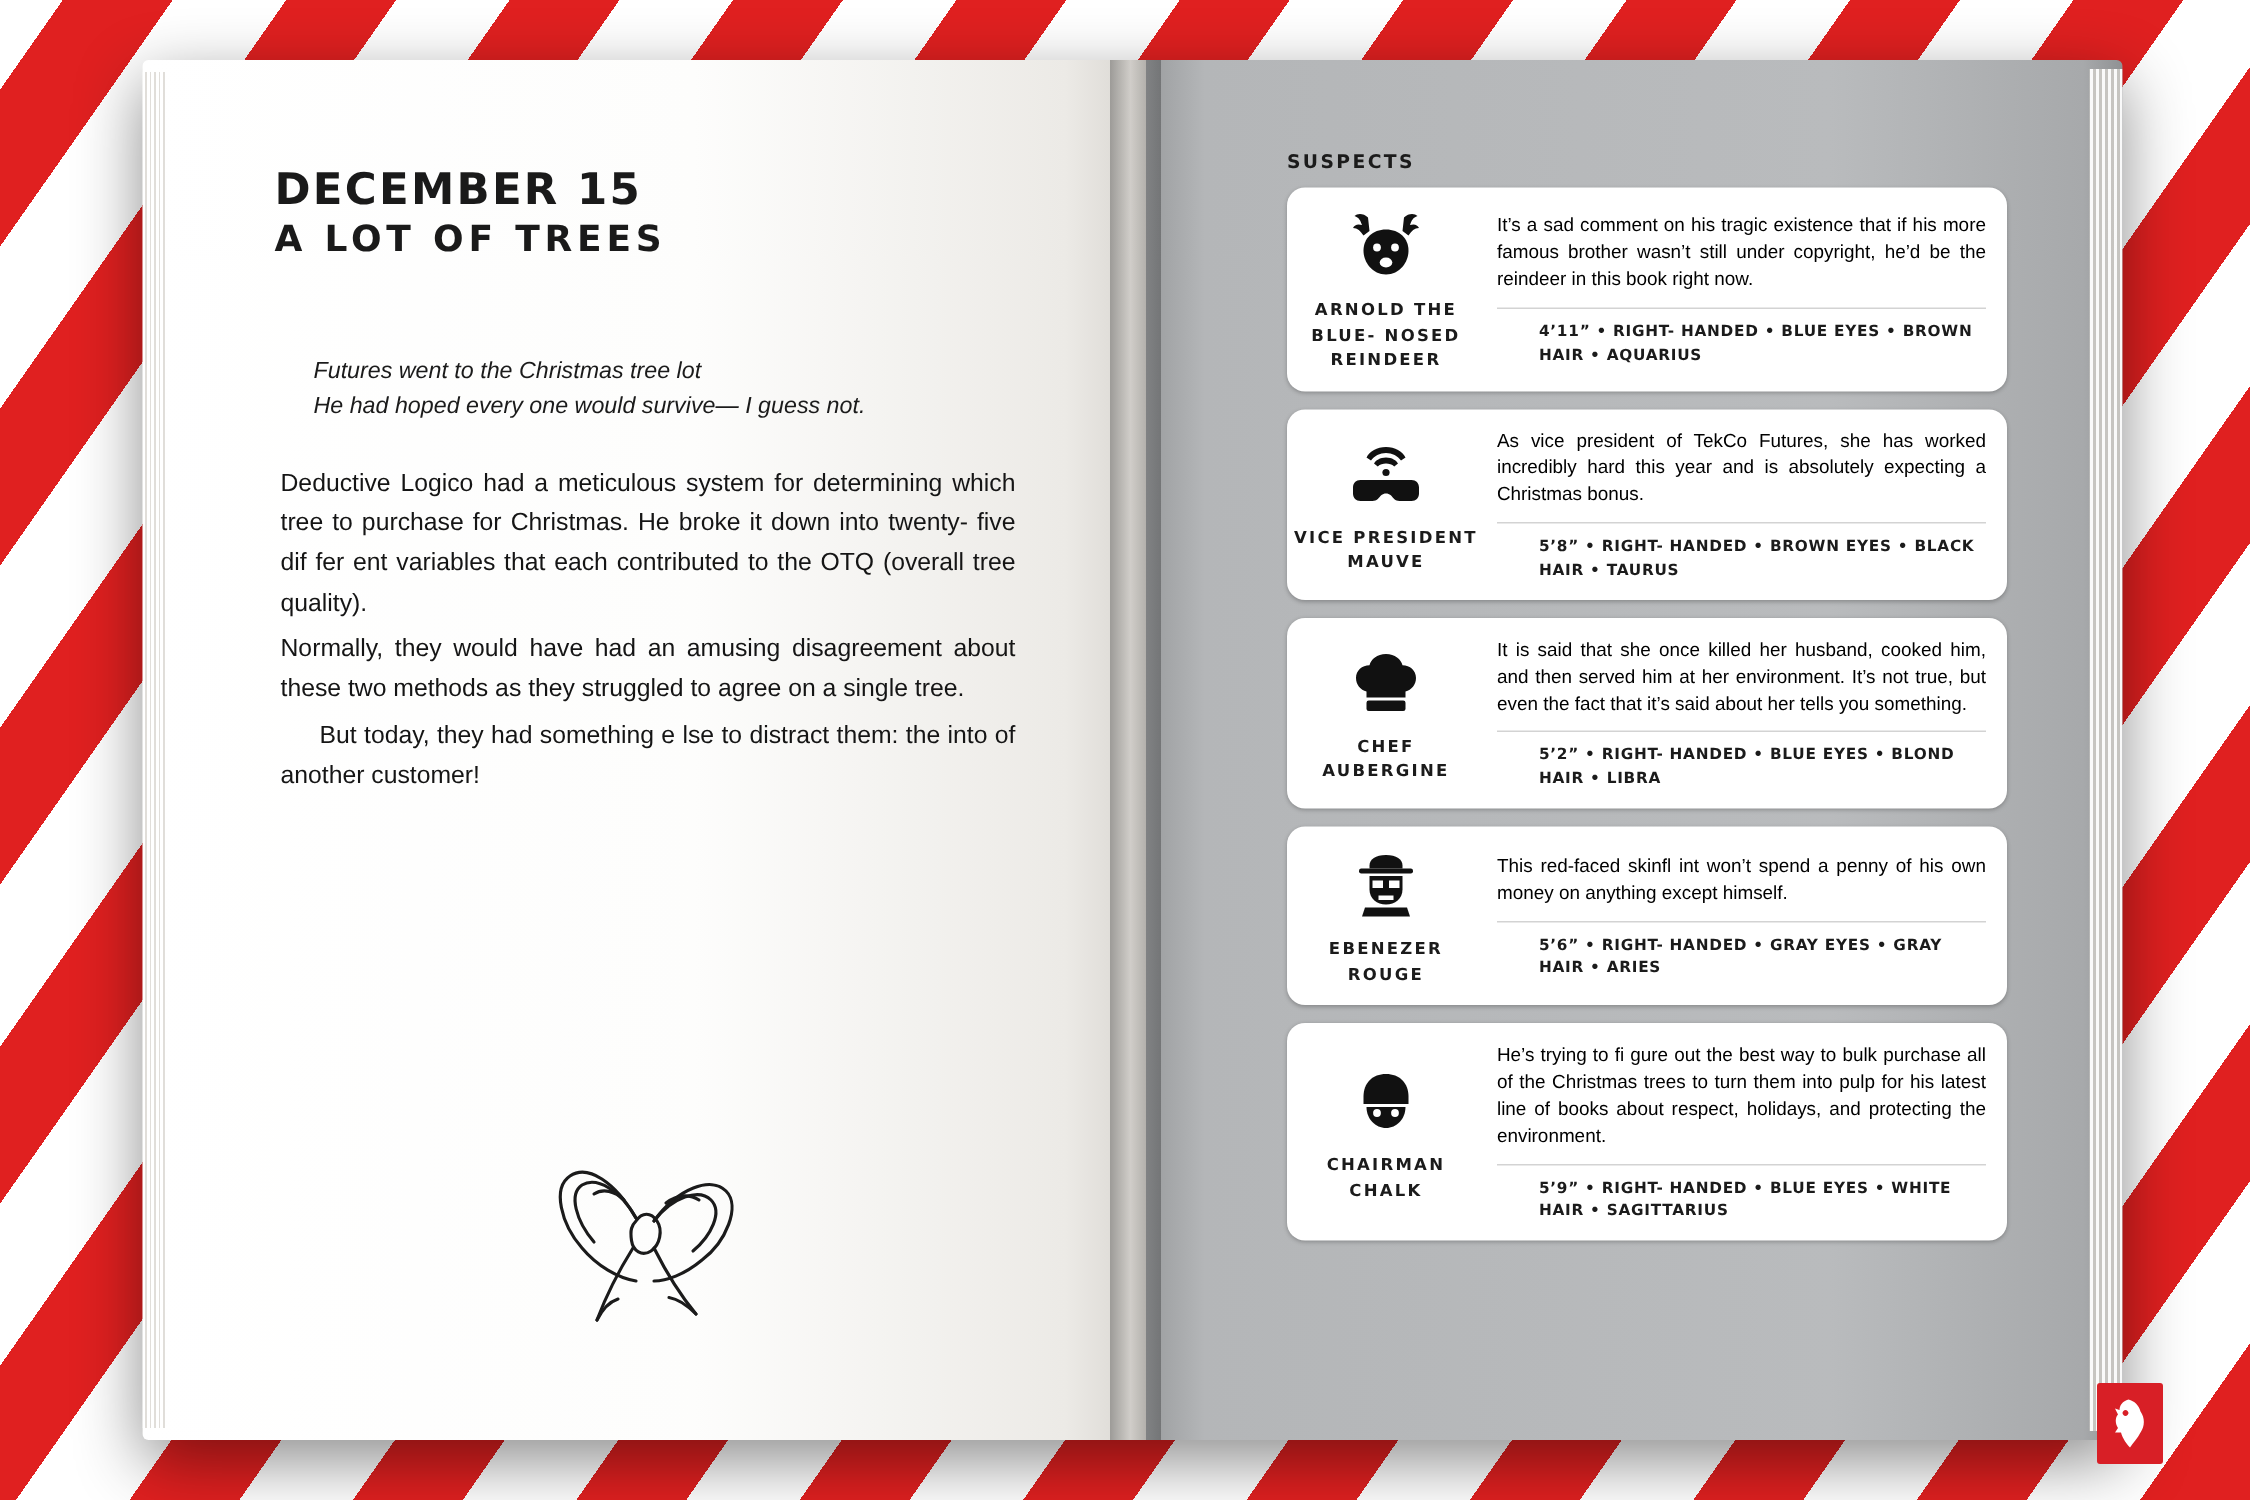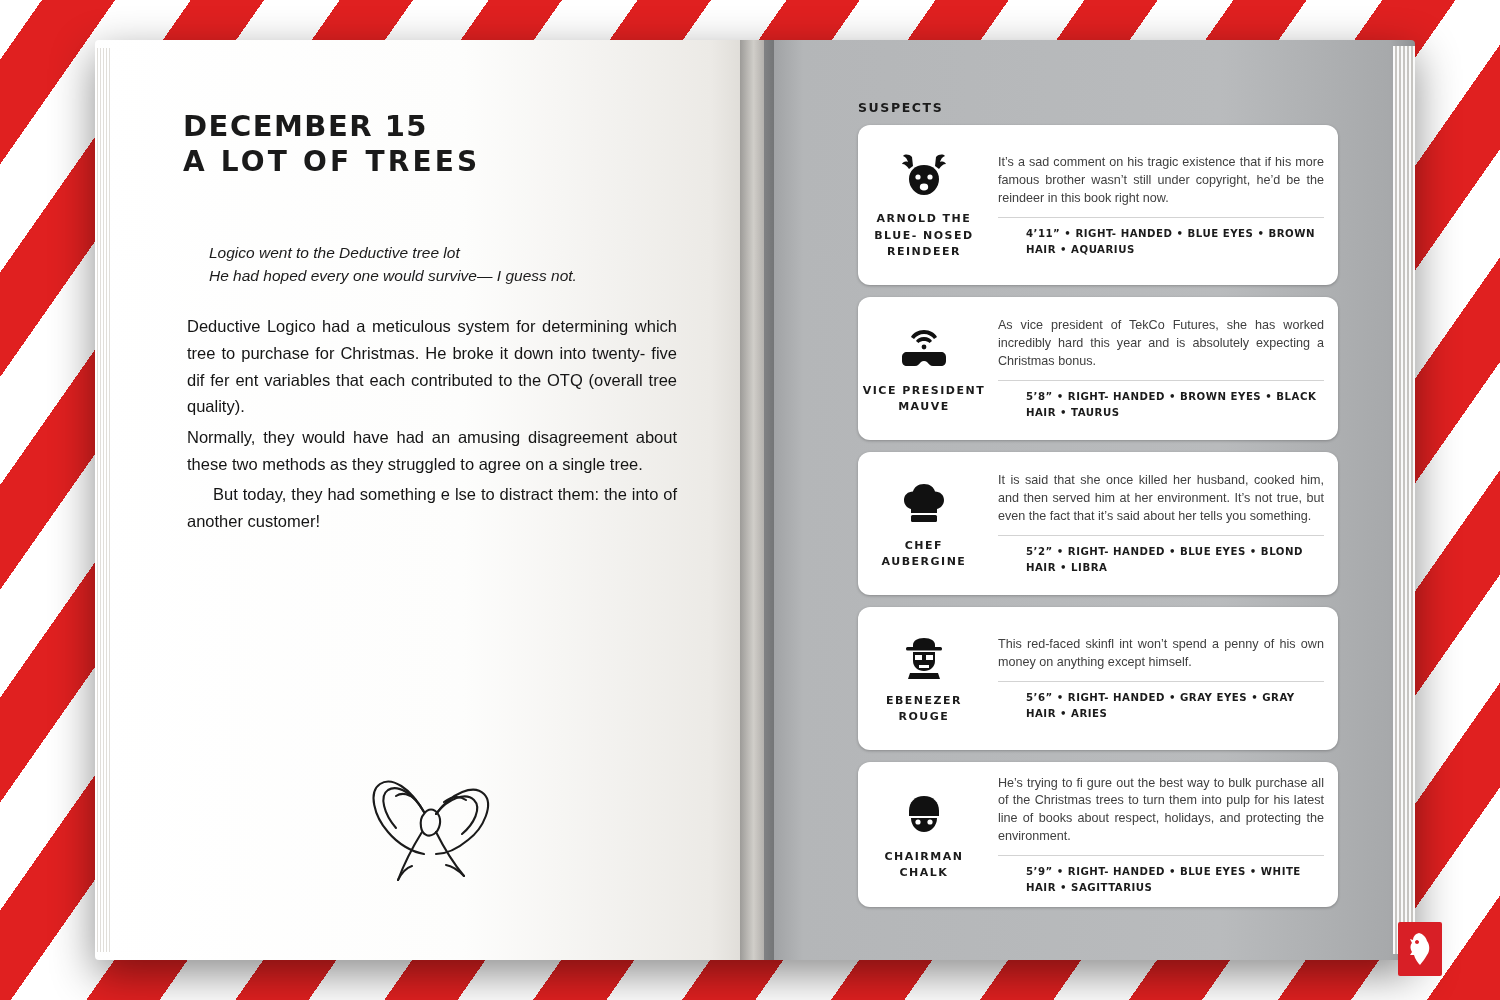--- a/index.html
+++ b/index.html
@@ -65,21 +65,21 @@
     font-weight:bold;
     font-size:29px;
     letter-spacing:1.5px;
     color:#1a1a1a;
     margin:0 0 4px 0;
     line-height:1.12;
   }
   h2.subtitle{
     font-family:"DejaVu Sans", sans-serif;
     font-weight:bold;
-    font-size:28px;
+    font-size:24px;
     letter-spacing:3.2px;
     color:#1a1a1a;
     margin:0;
     line-height:1.15;
   }
   .verse{
     margin-top:62px;
     margin-left:26px;
     font-style:italic;
     font-size:15.5px;
@@ -115,21 +115,21 @@
     box-shadow:0 1px 3px rgba(0,0,0,.25);
     overflow:hidden;
   }
   .card-left{
     width:132px;
     flex:0 0 132px;
     display:flex;
     flex-direction:column;
     align-items:center;
     justify-content:center;
-    padding:24px 4px;
+    padding:12px 4px;
     box-sizing:border-box;
   }
   .icon-wrap{height:54px;display:flex;align-items:center;justify-content:center;}
   .suspect-name{
     margin-top:8px;
     font-family:"DejaVu Sans", sans-serif;
     font-weight:bold;
     font-size:11px;
     letter-spacing:1.5px;
     text-align:center;
@@ -140,21 +140,21 @@
     flex:1;
     padding:13px 14px 11px 8px;
     display:flex;
     flex-direction:column;
     justify-content:center;
     box-sizing:border-box;
   }
   .desc{
     font-size:12.6px;
     line-height:1.42;
-    color:#404040;
+    color:#000000;
     text-align:justify;
   }
   .divider{
     border-top:1px solid #d3d3d3;
     margin:9px 0 8px 0;
   }
   .stats{
     font-family:"DejaVu Sans", sans-serif;
     font-weight:bold;
     font-size:10.2px;
@@ -179,21 +179,21 @@
 <div id="stripes"></div>
 
 <div id="book">
 
   <div class="page" id="page-left">
     <div class="lp-inner">
       <h1 class="title">DECEMBER 15</h1>
       <h2 class="subtitle">A LOT OF TREES</h2>
 
       <div class="verse">
-        <div>Logico went to the Deductive tree lot</div>
+        <div>Futures went to the Christmas tree lot</div>
         <div>He had hoped every one would survive— I guess not.</div>
       </div>
 
       <div class="body-copy">
         <p>Deductive Logico had a meticulous system for determining which tree to purchase for Christmas. He broke it down into twenty- five dif fer ent variables that each contributed to the OTQ (overall tree quality).</p>
         <p>Normally, they would have had an amusing disagreement about these two methods as they struggled to agree on a single tree.</p>
         <p class="indent">But today, they had something e lse to distract them: the into of another customer!</p>
       </div>
     </div>
 

